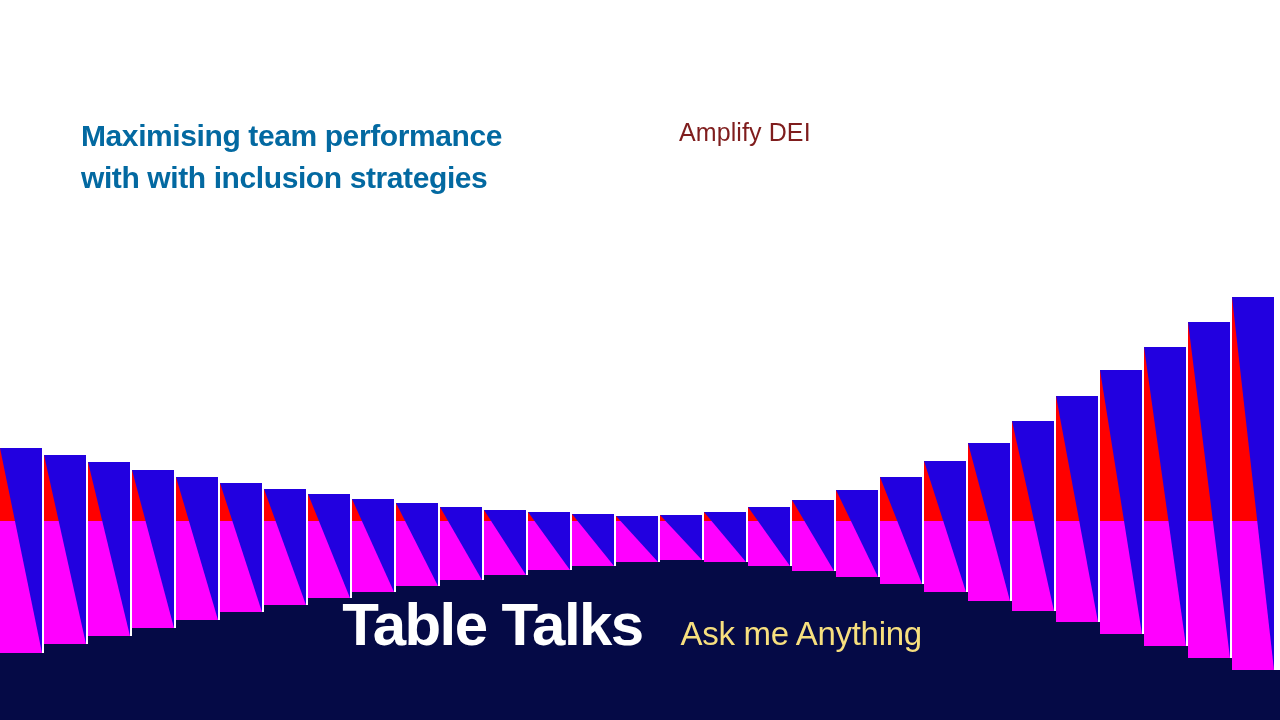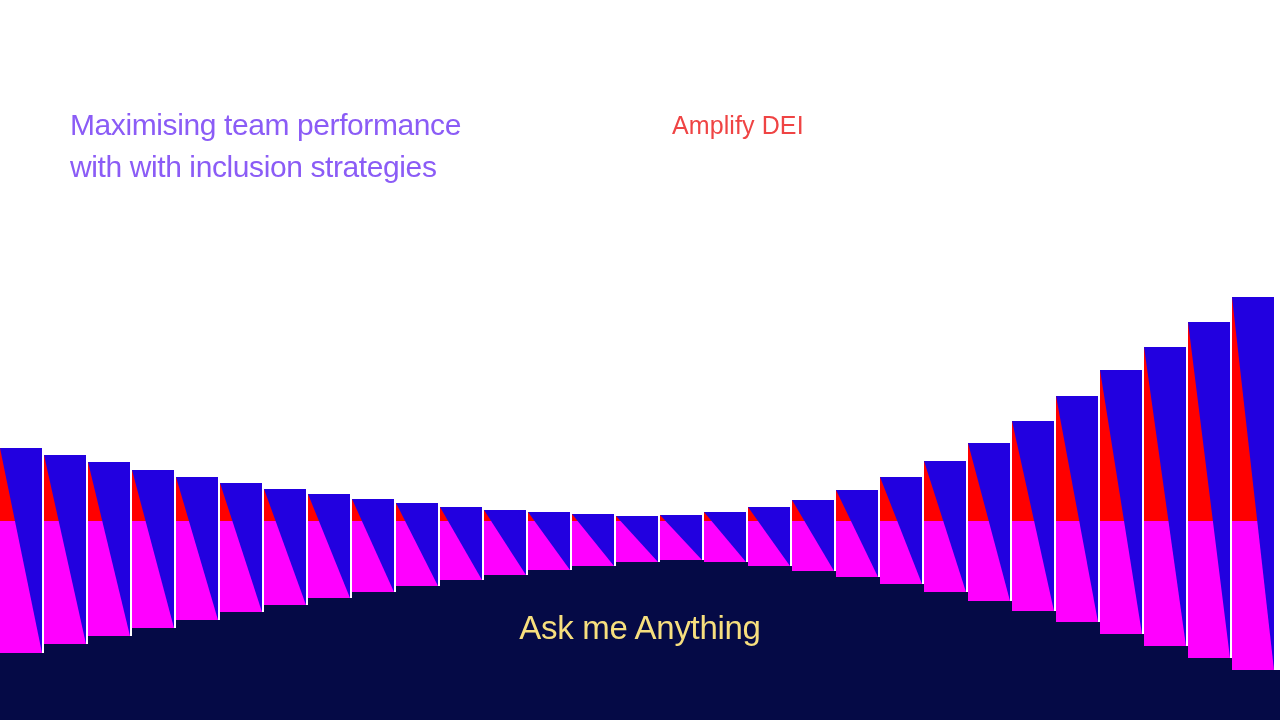--- a/index.html
+++ b/index.html
@@ -43,41 +43,41 @@
     height: 720px;
     pointer-events: none;
   }
   #text-layer > * { pointer-events: auto; }
 
   .headline {
     position: absolute;
     left: 66px;
     top: 100px;
     width: 600px;
-    margin: 4px;
+    margin: 15px;
     font-family: "Liberation Sans", sans-serif;
     font-size: 30px;
     line-height: 42px;
-    font-weight: normal;
+    font-weight: bold;
     letter-spacing: -0.4px;
-    color: #8b5cf6;
+    color: #0369a1;
     white-space: pre-line;
   }
 
   .brand {
     position: absolute;
     left: 672px;
     top: 109px;
-    margin: 0;
+    margin: 7px;
     font-family: "Liberation Sans", sans-serif;
     font-size: 25px;
     line-height: 32px;
     font-weight: normal;
     letter-spacing: 0.1px;
-    color: #ef4444;
+    color: #7f1d1d;
   }
 
   .footer-lockup {
     position: absolute;
     left: 0;
     top: 592px;
     width: 1280px;
     height: 76px;
     display: flex;
     align-items: baseline;
@@ -271,17 +271,18 @@
   </svg>
 
   <div id="text-layer">
 
     <h1 class="headline">Maximising team performance
 with with inclusion strategies</h1>
 
     <p class="brand">Amplify DEI</p>
 
     <div class="footer-lockup">
+      <h2 class="event-title">Table Talks</h2>
       <span class="event-tagline">Ask me Anything</span>
     </div>
 
   </div>
 </div>
 
 </body></html>

